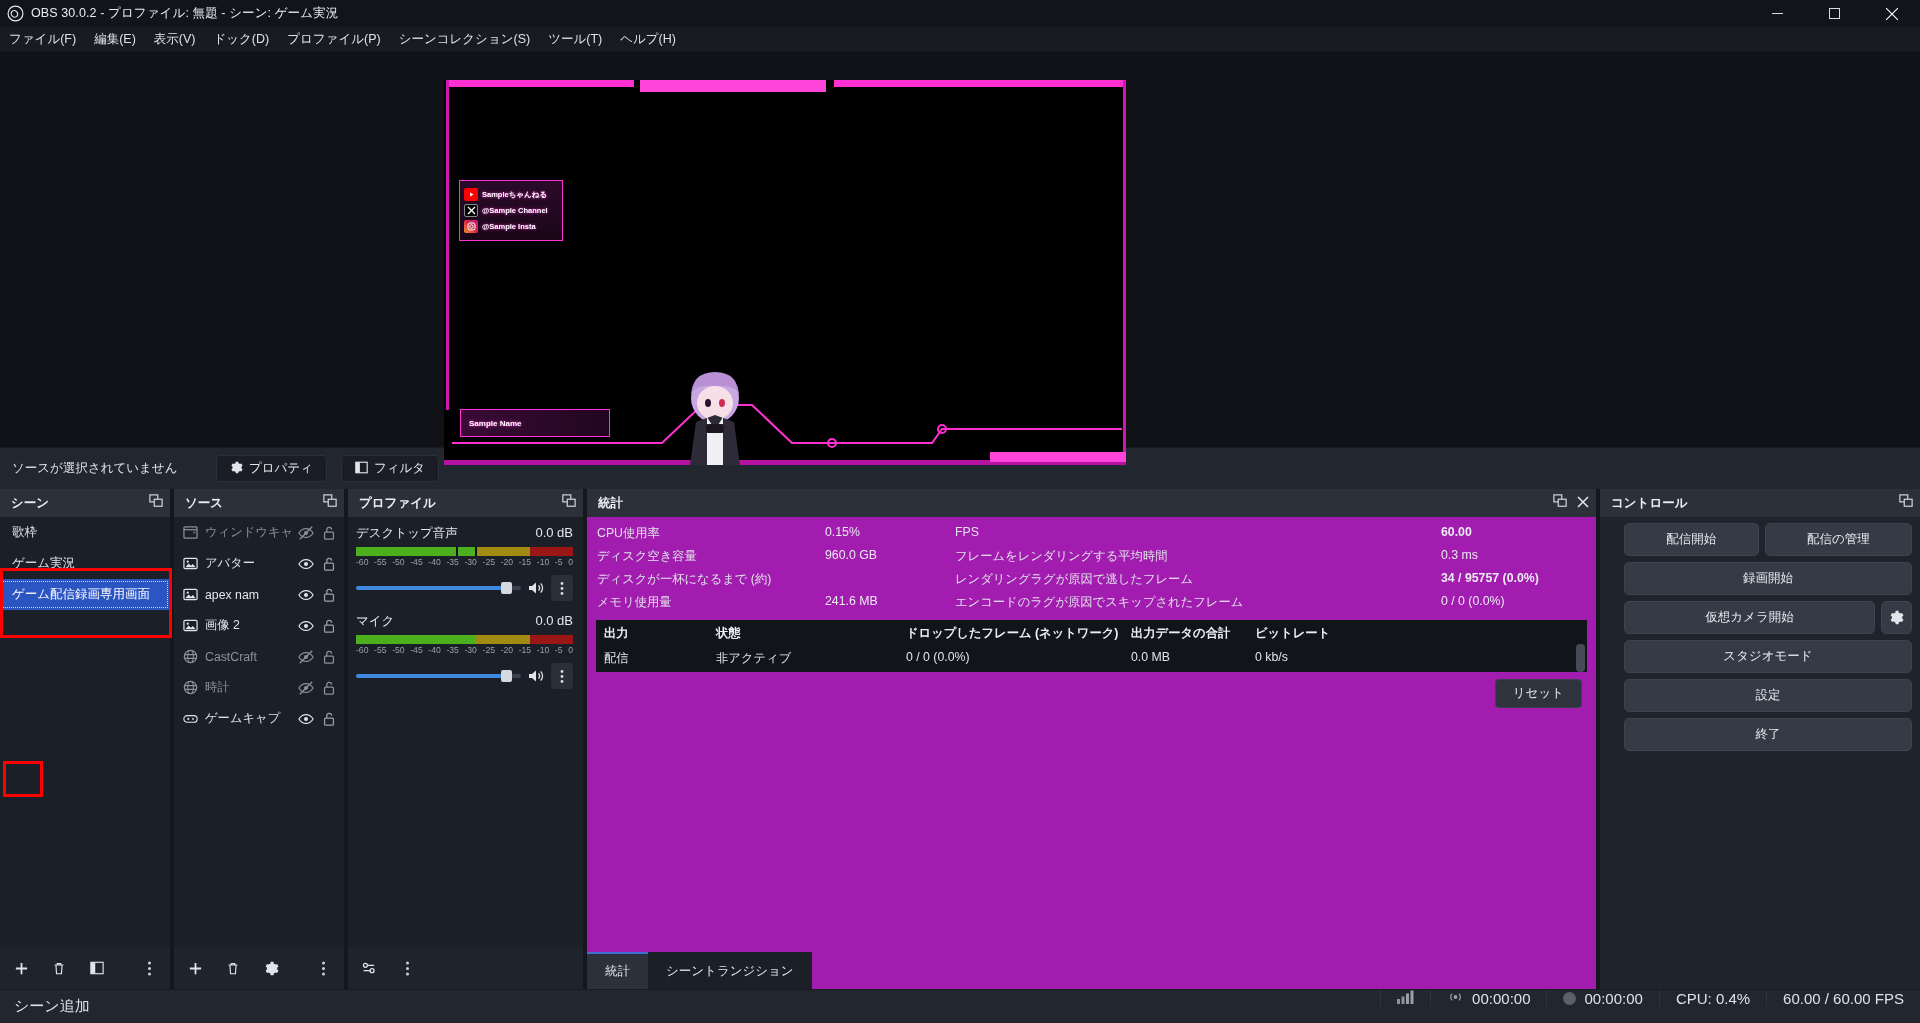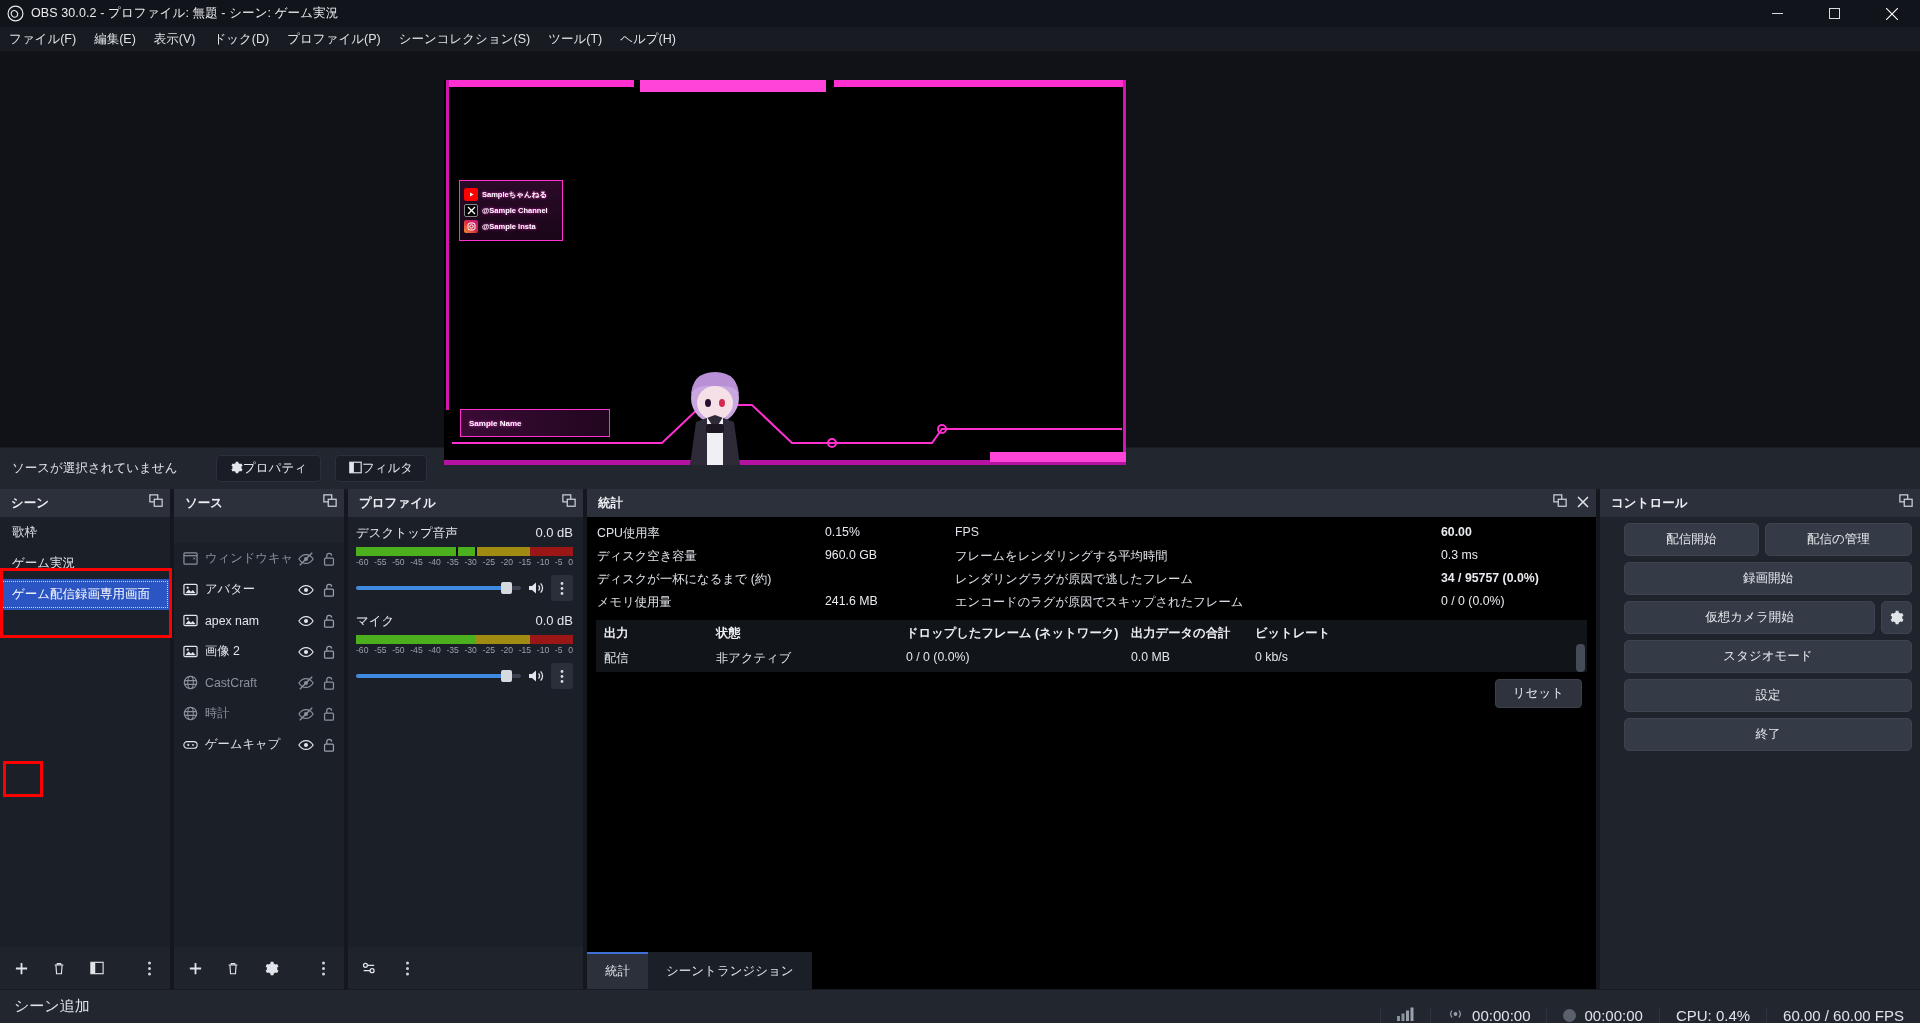--- a/index.html
+++ b/index.html
@@ -75,21 +75,21 @@
   .avatar-fig { position:absolute; left: 232px; bottom: 0; width: 78px; height: 95px; }
 
   
   .srcbar {
     flex: 0 0 42px; background: #22262f; display: flex; align-items: center;
     padding: 0 12px; gap: 14px; border-top:1px solid #191c23;
   }
   .srcbar-label { font-size: 12.5px; color: #e3e6ea; min-width:190px;}
   .sb-btn {
     height: 27px; background: #1a1d25; border: 1px solid #2b303a; border-radius: 4px;
-    display: flex; align-items: center; padding: 0 13px; font-size: 12.5px; color: #e3e6ea;
+    display: flex; align-items: center; gap: 6px; padding: 0 13px; font-size: 12.5px; color: #e3e6ea;
   }
 
   
   .docks { flex: 1 1 auto; display: flex; background: #14171d; min-height: 0; }
   .dock { display: flex; flex-direction: column; background: #1f232b; min-height:0; }
   .dock-head {
     height: 28px; flex: 0 0 28px; background: #2b303a; display: flex; align-items: center;
     padding: 0 7px 0 11px;
   }
   .dock-title { font-size: 12.5px; color: #eceef2; font-weight: bold; }
@@ -113,21 +113,21 @@
   .dock-foot {
     height: 42px; flex: 0 0 42px; background: #1f232b; display: flex; align-items: center;
     padding: 0 8px; gap: 12px;
   }
   .ico-btn {
     width: 26px; height: 26px; display: flex; align-items: center; justify-content: center;
     color: #cfd3da; border-radius: 3px;
   }
 
   
-  .src-dock { width: 170px; flex: 0 0 170px; gap: 26px; }
+  .src-dock { width: 170px; flex: 0 0 170px; }
   .src-row {
     height: 31px; display: flex; align-items: center; gap: 7px; padding: 0 7px 0 9px; font-size: 12.3px;
     color: #e2e5ea; white-space: nowrap;
   }
   .src-row.dim { color: #8b919d; }
   .src-name { flex: 1 1 auto; overflow: hidden; text-overflow: clip; max-width: 86px;}
   .src-ic { width: 15px; height: 15px; flex: 0 0 15px; }
   .eye-ic, .lock-ic { width: 16px; height: 16px; flex: 0 0 16px; }
 
   
@@ -144,21 +144,21 @@
   .scale { display: flex; justify-content: space-between; font-size: 8.6px; color: #9aa0ab; margin-top: 1px; }
   .mix-ctrl { display: flex; align-items: center; gap: 6px; margin-top: 8px; }
   .slider { flex: 1 1 auto; height: 4px; background: #3a4150; position: relative; border-radius:2px;}
   .slider .fill { position: absolute; left: 0; top: 0; height: 4px; background: #3f8ae0; border-radius:2px;}
   .slider .knob { position: absolute; top: -4px; width: 11px; height: 12px; background: #d6dae0; border-radius: 2px; }
   .spk { width: 18px; height: 16px; flex:0 0 18px;}
   .kebab { width: 22px; height: 26px; background:#2a2f39; border-radius:3px; display:flex;align-items:center;justify-content:center;}
 
   
   .stats-dock { flex: 1 1 auto; min-width:0;}
-  .stats-body { padding: 6px 0 0 0; background:#000000; flex:1 1 auto; display:flex;flex-direction:column;min-height:0;}
+  .stats-body { padding: 6px 0 0 0; background:#a21caf; flex:1 1 auto; display:flex;flex-direction:column;min-height:0;}
   .stats-grid { display: grid; grid-template-columns: 228px 130px 1fr 145px; font-size: 12.3px; padding: 2px 10px 0 10px; row-gap:6px;}
   .stats-grid .lbl { color: #dfe2e8; }
   .stats-grid .val { color: #e9ebf0; }
   .stats-grid .val.b { font-weight: bold; }
   .stats-table { margin: 9px 9px 0 9px; background: #111419; position: relative; flex:0 0 52px; overflow:hidden;}
   .st-grid { display: grid; grid-template-columns: 112px 190px 225px 124px 1fr; font-size: 12.3px; }
   .st-grid .h { font-weight: bold; color: #eceef2; padding: 5px 0 5px 8px; }
   .st-grid .c { color: #e2e5ea; padding: 3px 0 3px 8px; }
   .st-scroll { position:absolute; right:2px; top:24px; width:9px; height:28px; background:#454b57; border-radius:4px;}
   .stats-foot { display: flex; justify-content: flex-end; padding: 7px 14px 0 0; }
@@ -185,21 +185,21 @@
     width: 31px; flex: 0 0 31px; background: #343a46; border: 1px solid #3d4450; border-radius: 5px;
     display: flex; align-items: center; justify-content: center;
   }
 
   
   .statusbar {
     flex: 0 0 34px; height: 34px; background: #22262f; display: flex; align-items: center;
     border-top: 1px solid #171a21; font-size: 15px; color: #dfe2e8;
   }
   .sb-left { padding-left: 14px; }
-  .sb-right { margin-left: auto; display: flex; height: 34px; align-items: flex-end; }
+  .sb-right { margin-left: auto; display: flex; height: 34px; align-items: flex-start; }
   .sb-cell {
     display: flex; align-items: center; gap: 8px; padding: 0 16px; border-left: 1px solid #2e333d;
   }
   .dot { width: 13px; height: 13px; border-radius: 50%; background: #5b616c; }
 </style>
 </head>
 <body>
 
 <div class="app">
 

